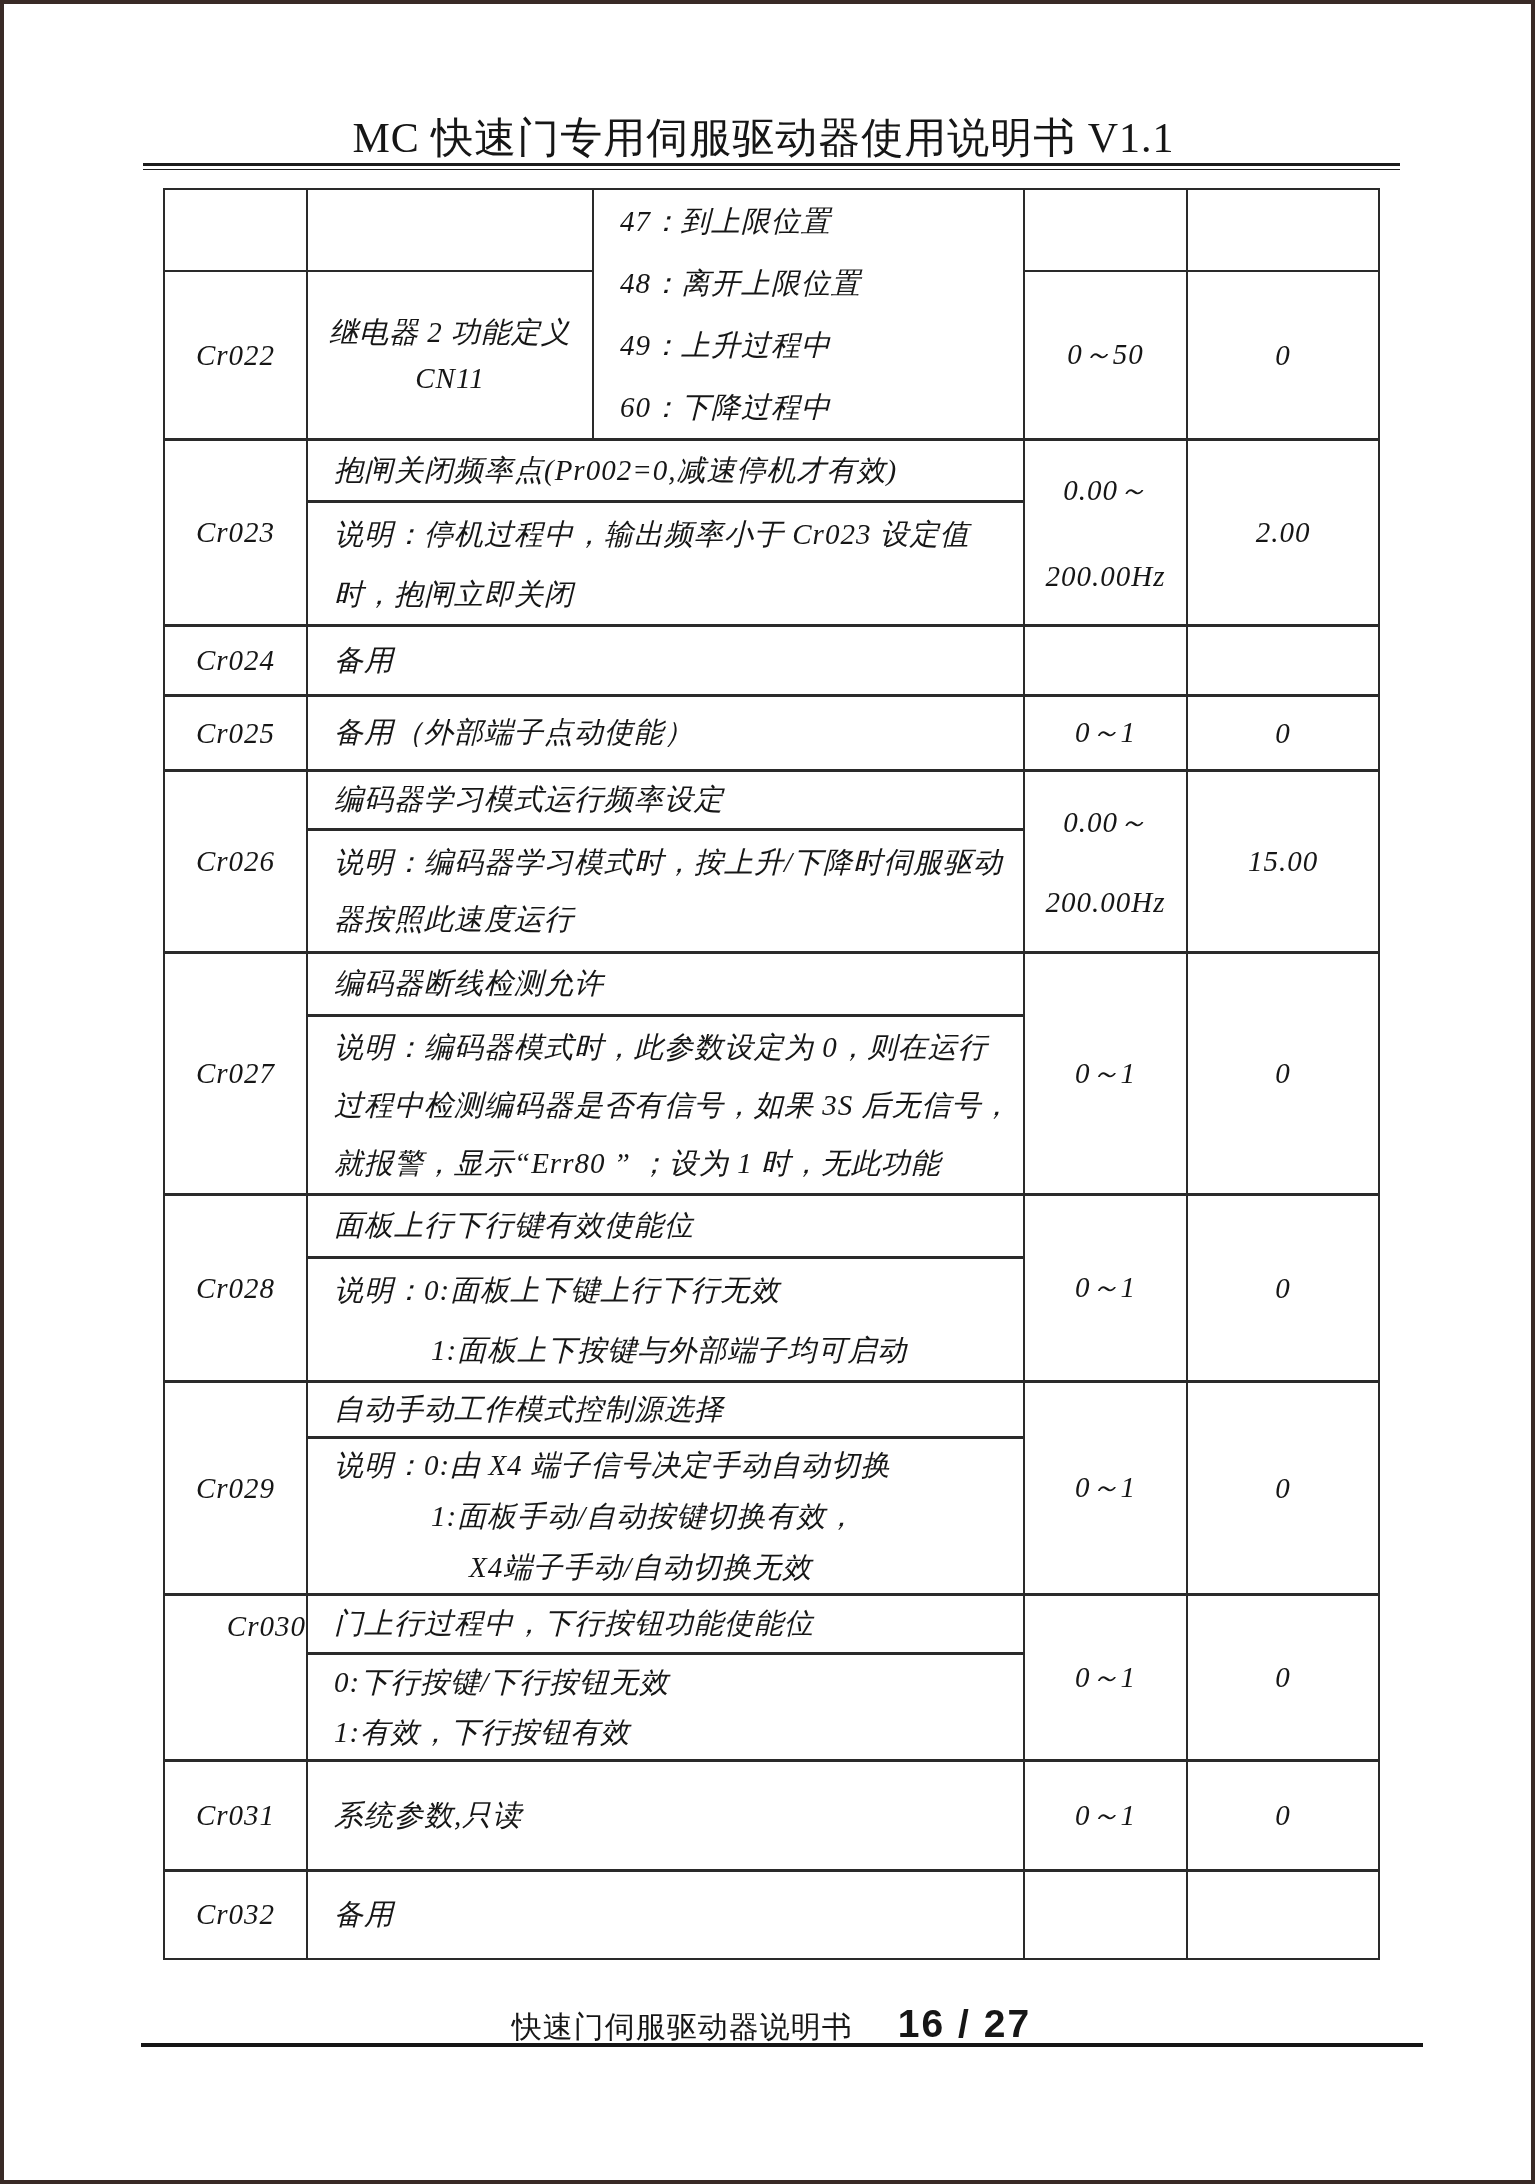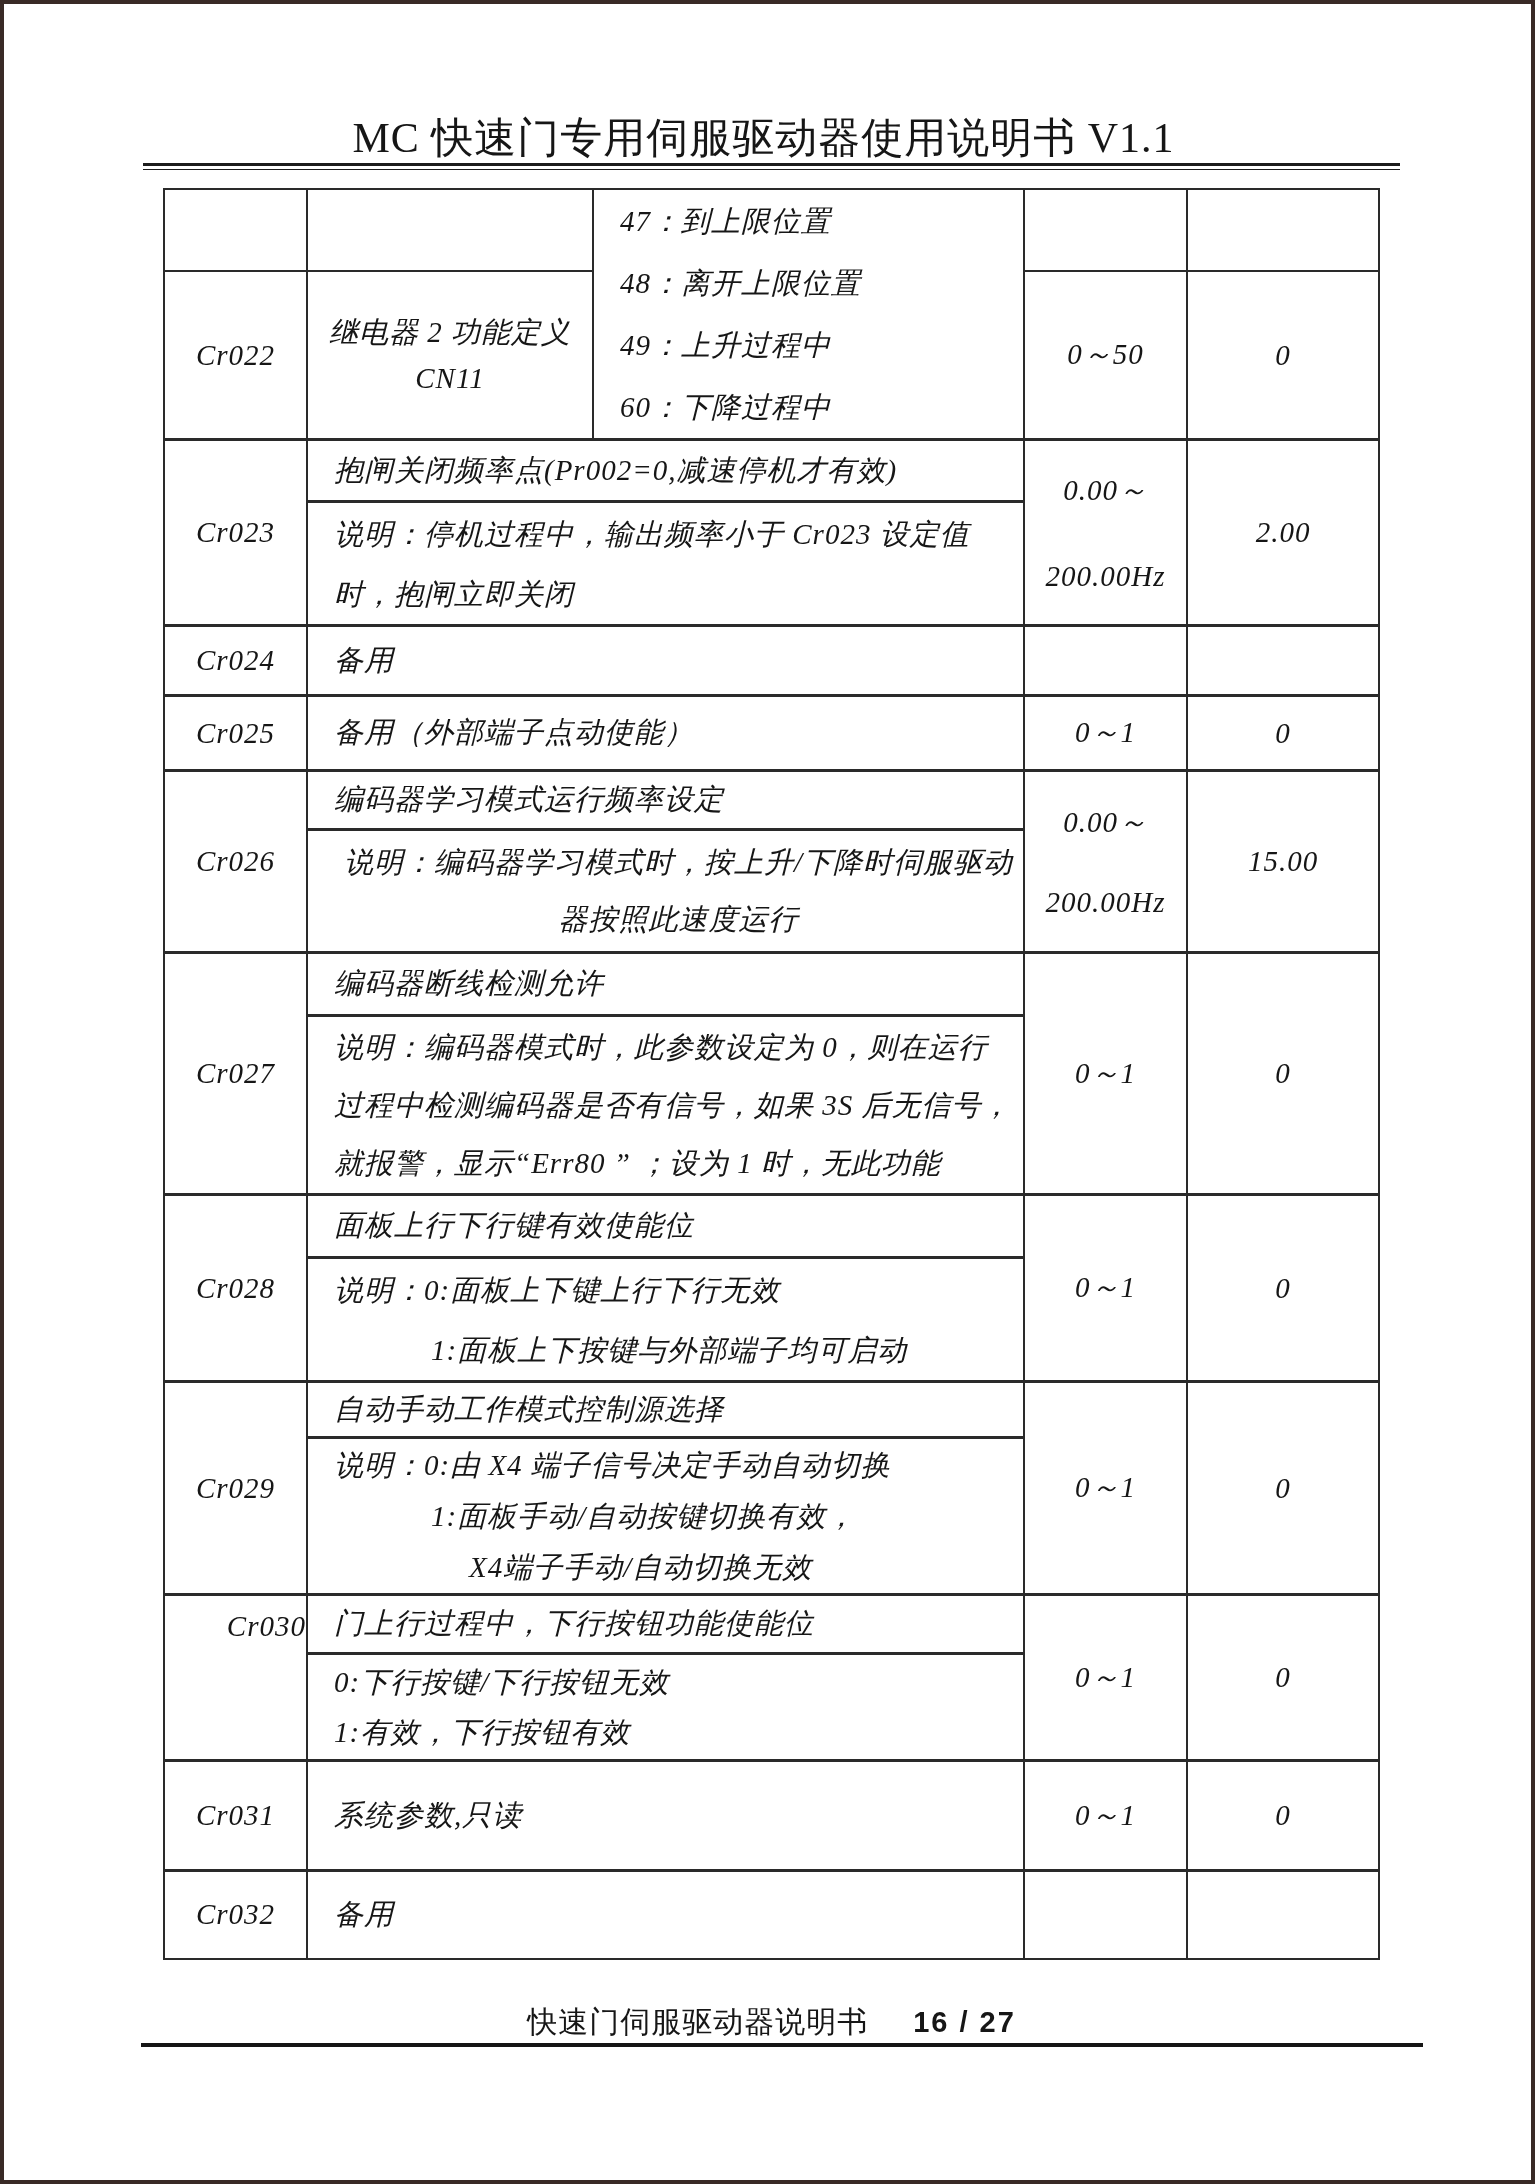--- a/index.html
+++ b/index.html
@@ -28,36 +28,36 @@
   td.code  { text-align:center; }
   td.func  { text-align:center; }
   td.desc  { text-align:left; padding-left:26px; }
   td.opts  { text-align:left; padding-left:26px; }
   td.range, td.def { text-align:center; }
   tr.btop td      { border-top-width:3px; }
   td.subline      { border-top-width:3px; }
   .lh46 { line-height:46px; }
   .lh50 { line-height:50px; }
   .lh51 { line-height:51px; }
-  .lh57 { line-height:57px;text-align:center; }
+  .lh57 { line-height:57px; }
   .lh58 { line-height:58px; }
   .lh60 { line-height:60px; }
   .lh62 { line-height:62px; }
   .lh80 { line-height:80px; }
   .lh86 { line-height:86px; }
   .ind1 { padding-left:97px; }
   .ind2 { padding-left:135px; }
   td.vtop { vertical-align:top; padding-top:10px; line-height:40px;text-align:right; }
   .footer {
     position:absolute; top:2002px; left:143px; width:1257px;
     text-align:center; font-size:30px; letter-spacing:1px; white-space:pre;
   }
   .footer .pg {
     font-family:"Liberation Sans","DejaVu Sans",sans-serif;
-    font-weight:bold; font-size:29px; letter-spacing:2px; margin-left:45px;
+    font-weight:bold; font-size:39px; letter-spacing:2px; margin-left:45px;
   }
   .footer-rule { position:absolute; top:2043px; left:141px; width:1282px; height:4px; background:#151515; }
 </style>
 </head>
 <body>
 
 <div class="frame"></div>
 
 <div class="title">MC 快速门专用伺服驱动器使用说明书 V1.1</div>
 <div class="header-rule"></div>

